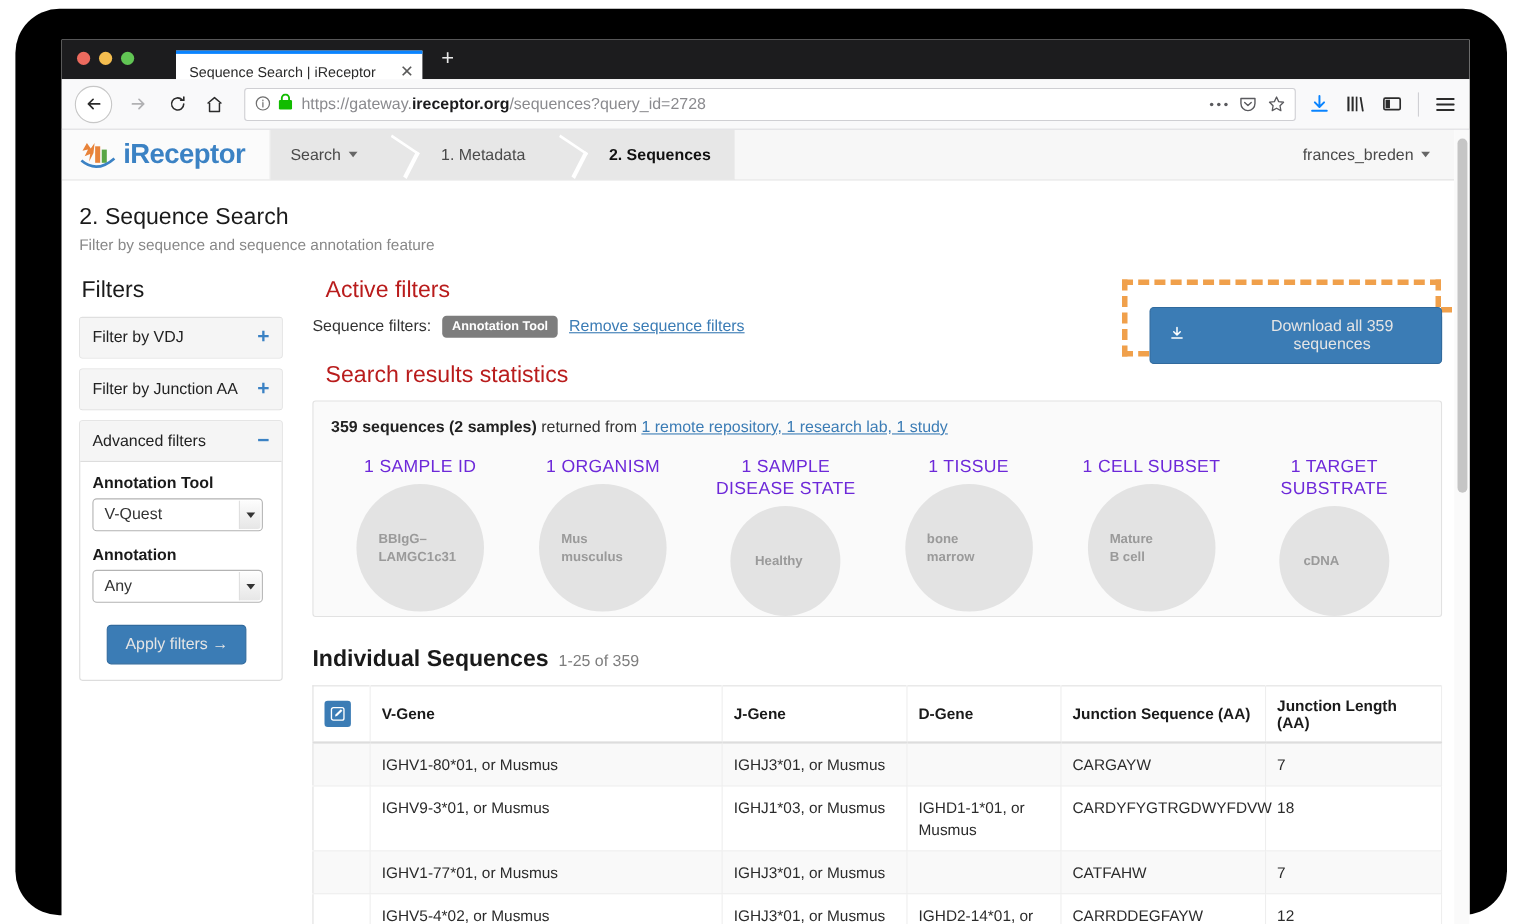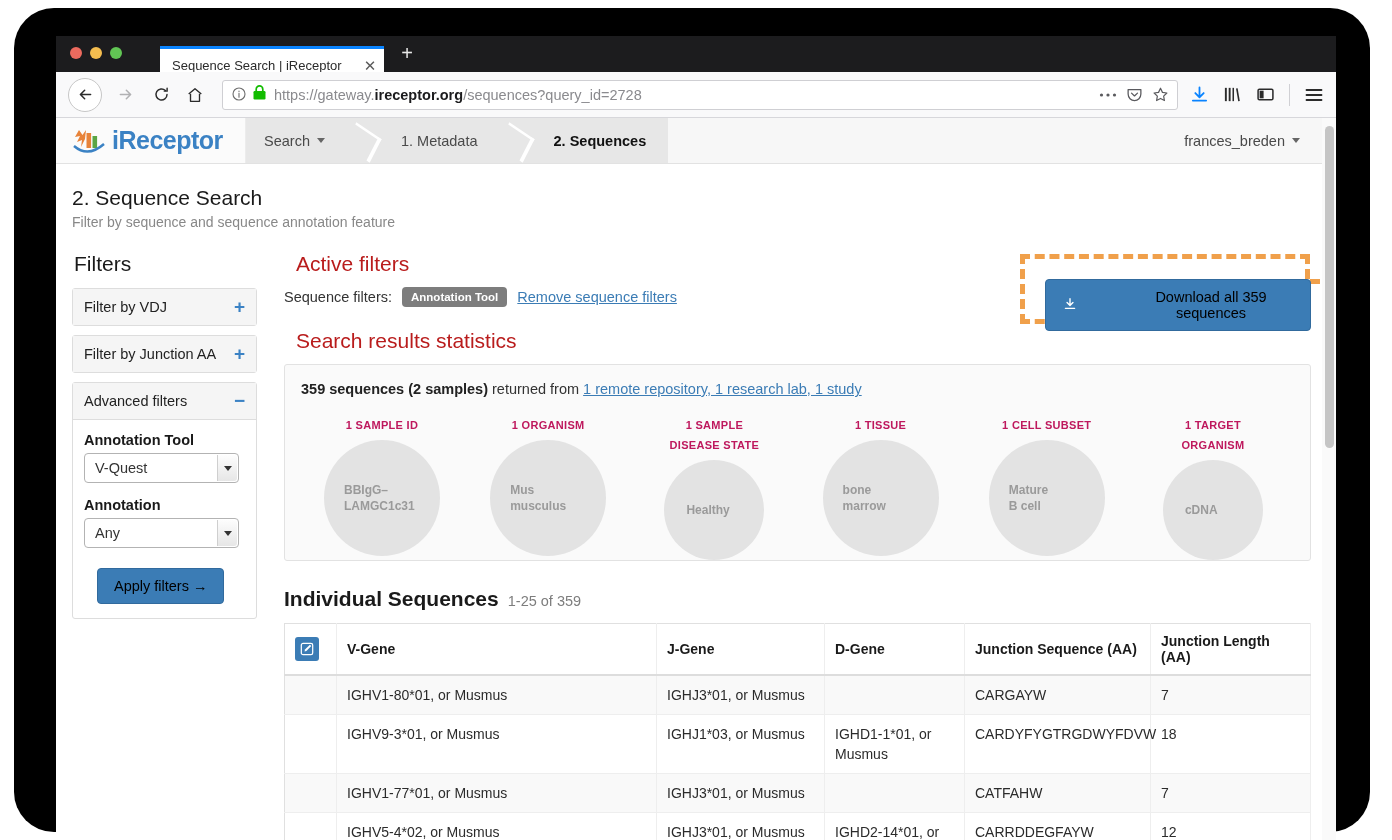--- a/index.html
+++ b/index.html
@@ -289,21 +289,21 @@
   }
   .select-box .sel-arrow::after {
     content: "";
     width: 0; height: 0;
     border-left: 4px solid transparent;
     border-right: 4px solid transparent;
     border-top: 5px solid #333;
   }
   .btn-primary {
     background: #3b7cb5;
-    color: #000000;
+    color: #e5e5e5;
     border: 1px solid #316a9d;
     border-radius: 4px;
     font-size: 14.5px;
     padding: 9px 16px;
     cursor: pointer;
     display: inline-flex; align-items: center; justify-content: center;
     font-family: "Liberation Sans", sans-serif;
     gap: 44px;
   }
   #apply-filters-button { margin: 6px 0 0 13px; font-weight: normal; }
@@ -353,21 +353,21 @@
   #stats-summary b { font-weight: bold; color: #222; }
   #stats-circles {
     display: flex; justify-content: space-between;
     padding: 0 6px;
   }
   .stat-group {
     width: 150px;
     display: flex; flex-direction: column; align-items: center;
   }
   .stat-title {
-    font-size: 11px; font-weight: bold; color: #be185d;
+    font-size: 16px; font-weight: normal; color: #6d28d9;
     letter-spacing: 0.3px;
     text-align: center;
     line-height: 20px;
     margin-bottom: 5px;
     height: 20px;
   }
   .stat-title.two-line { height: 40px; }
   .stat-circle {
     width: 116px; height: 116px;
     border-radius: 50%;
@@ -698,21 +698,21 @@
                       <div class="stat-value">bone<br>marrow</div>
                     </div>
                   </div>
                   <div class="stat-group">
                     <div class="stat-title">1 CELL SUBSET</div>
                     <div class="stat-circle">
                       <div class="stat-value">Mature<br>B cell</div>
                     </div>
                   </div>
                   <div class="stat-group">
-                    <div class="stat-title two-line">1 TARGET<br><span>ORGANISM</span></div>
+                    <div class="stat-title two-line">1 TARGET<br><span>SUBSTRATE</span></div>
                     <div class="stat-circle narrow">
                       <div class="stat-value">cDNA</div>
                     </div>
                   </div>
                 </div>
             </div>
 
             <div id="seq-header-row">
               <h2 id="seq-heading">Individual Sequences</h2>
               <span id="seq-range">1-25 of 359</span>

